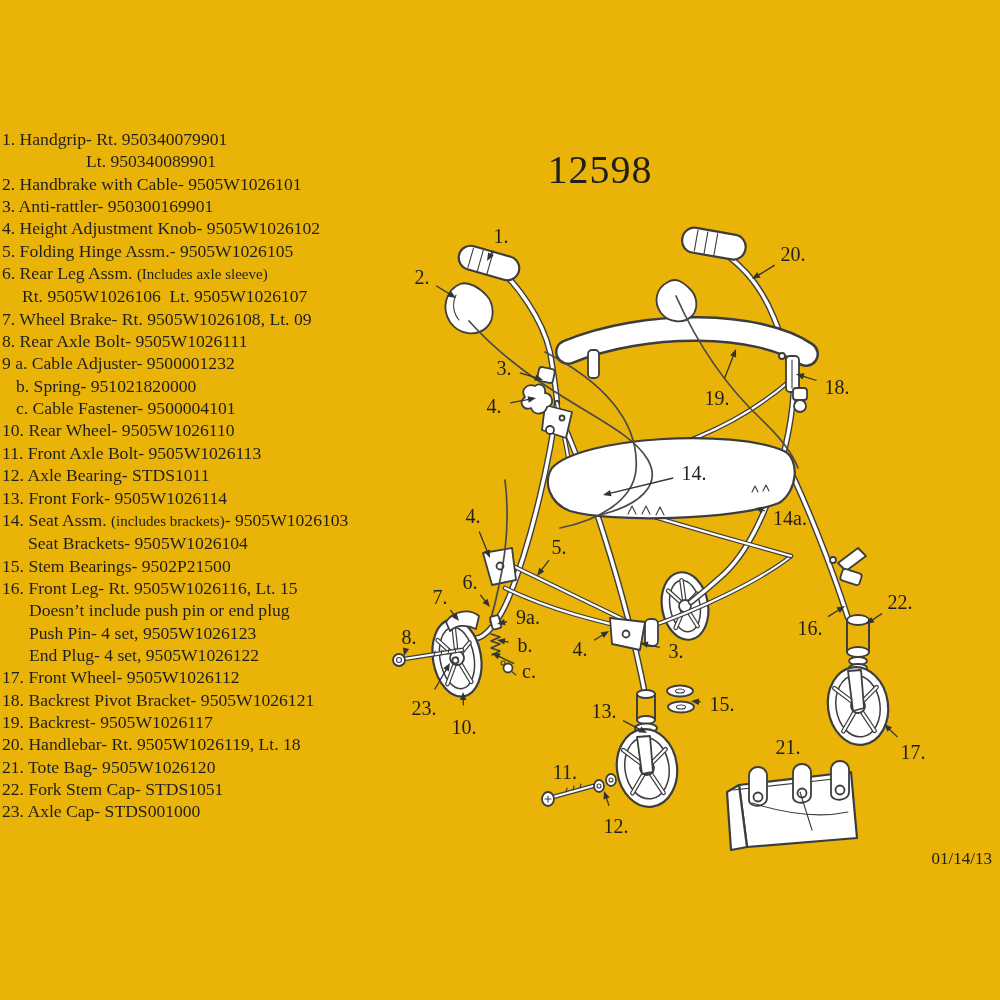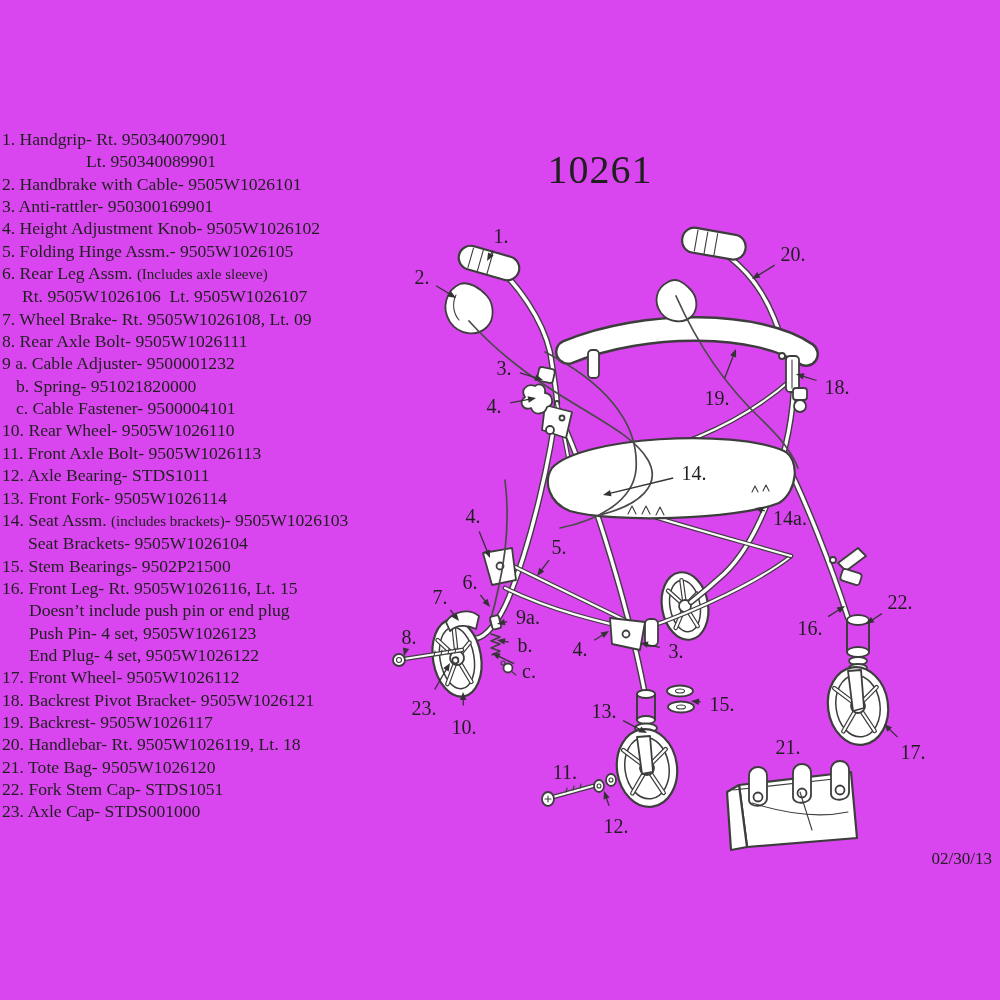--- a/index.html
+++ b/index.html
@@ -1,18 +1,18 @@
 <!DOCTYPE html>
 <html><head>
 <meta charset="utf-8">
 <style>
   html,body{margin:0;padding:0;background:#fff}
   body{width:1000px;height:1000px;position:relative;overflow:hidden;
        font-family:"Liberation Serif",serif;color:#1f1f1f}
-  .page{position:absolute;inset:0;background:#d946ef}
+  .page{position:absolute;inset:0;background:#eab308}
   .parts-list{position:absolute;left:2px;top:128px;font-size:17.6px;
               line-height:22.35px;white-space:pre;letter-spacing:0;}
   .pl-line{white-space:pre}
   .pl-line .b{font-weight:normal}
   .pl-line .sm{font-size:15px}
   .model-number{position:absolute;left:450px;top:146px;width:300px;
                 text-align:center;font-size:40px;letter-spacing:1px}
   .revision-date{position:absolute;left:880px;top:849px;width:112px;
                  text-align:right;font-size:17px}
   svg.diagram{position:absolute;left:0;top:0}
@@ -30,21 +30,21 @@
   .arrow{fill:#333;stroke:none}
   .callout-label{font:20px "Liberation Serif",serif;fill:#1f1f1f}
 </style>
 </head>
 <body>
 
 <div class="page">
 
   <div class="parts-list"><div class="pl-line" style="padding-left: 0px;"><span>1. Handgrip- Rt. 950340079901</span></div><div class="pl-line" style="padding-left: 84px;"><span>Lt. 950340089901</span></div><div class="pl-line" style="padding-left: 0px;"><span>2. Handbrake with Cable- 9505W1026101</span></div><div class="pl-line" style="padding-left: 0px;"><span>3. Anti-rattler- 950300169901</span></div><div class="pl-line" style="padding-left: 0px;"><span>4. Height Adjustment Knob- 9505W1026102</span></div><div class="pl-line" style="padding-left: 0px;"><span>5. Folding Hinge Assm.- 9505W1026105</span></div><div class="pl-line" style="padding-left: 0px;"><span>6. Rear Leg Assm. </span><span class="sm">(Includes axle sleeve)</span></div><div class="pl-line" style="padding-left: 20px;"><span>Rt. 9505W1026106  Lt. 9505W1026107</span></div><div class="pl-line" style="padding-left: 0px;"><span>7. Wheel Brake- Rt. 9505W10261</span><span class="b">08</span><span>, Lt. </span><span class="b">09</span></div><div class="pl-line" style="padding-left: 0px;"><span>8. Rear Axle Bolt- 9505W1026111</span></div><div class="pl-line" style="padding-left: 0px;"><span>9 a. Cable Adjuster- 9500001232</span></div><div class="pl-line" style="padding-left: 14px;"><span>b. Spring- 951021820000</span></div><div class="pl-line" style="padding-left: 14px;"><span>c. Cable Fastener- 9500004101</span></div><div class="pl-line" style="padding-left: 0px;"><span>10. Rear Wheel- 9505W1026110</span></div><div class="pl-line" style="padding-left: 0px;"><span>11. Front Axle Bolt- 9505W1026113</span></div><div class="pl-line" style="padding-left: 0px;"><span>12. Axle Bearing- STDS1011</span></div><div class="pl-line" style="padding-left: 0px;"><span>13. Front Fork- 9505W1026114</span></div><div class="pl-line" style="padding-left: 0px;"><span>14. Seat Assm. </span><span class="sm">(includes brackets)</span><span>- 9505W1026103</span></div><div class="pl-line" style="padding-left: 26px;"><span>Seat Brackets- 9505W1026104</span></div><div class="pl-line" style="padding-left: 0px;"><span>15. Stem Bearings- 9502P21500</span></div><div class="pl-line" style="padding-left: 0px;"><span>16. Front Leg- Rt. 9505W10261</span><span class="b">16</span><span>, Lt. </span><span class="b">15</span></div><div class="pl-line" style="padding-left: 27px;"><span>Doesn’t include push pin or end plug</span></div><div class="pl-line" style="padding-left: 27px;"><span>Push Pin- 4 set, 9505W1026123</span></div><div class="pl-line" style="padding-left: 27px;"><span>End Plug- 4 set, 9505W1026122</span></div><div class="pl-line" style="padding-left: 0px;"><span>17. Front Wheel- 9505W1026112</span></div><div class="pl-line" style="padding-left: 0px;"><span>18. Backrest Pivot Bracket- 9505W1026121</span></div><div class="pl-line" style="padding-left: 0px;"><span>19. Backrest- 9505W1026117</span></div><div class="pl-line" style="padding-left: 0px;"><span>20. Handlebar- Rt. 9505W10261</span><span class="b">19</span><span>, Lt. </span><span class="b">18</span></div><div class="pl-line" style="padding-left: 0px;"><span>21. Tote Bag- 9505W1026120</span></div><div class="pl-line" style="padding-left: 0px;"><span>22. Fork Stem Cap- STDS1051</span></div><div class="pl-line" style="padding-left: 0px;"><span>23. Axle Cap- STDS001000</span></div></div>
 
-  <div class="model-number">10261</div>
+  <div class="model-number">12598</div>
 
   <svg class="diagram" width="1000" height="1000" viewBox="0 0 1000 1000">
 
     <g stroke-linecap="round" stroke-linejoin="round">
 
       <g transform="rotate(-10 685 606)">
         <ellipse class="fw2" cx="685" cy="606" rx="23" ry="34"></ellipse>
         <ellipse class="ln15" cx="685" cy="606" rx="15" ry="26"></ellipse>
         <line class="tube-s" x1="685" y1="606" x2="694" y2="628"></line>
           <line class="tube-s-in" x1="685" y1="606" x2="694" y2="628"></line>
@@ -420,14 +420,14 @@
           <line x1="609.1" y1="805.8" x2="605.9" y2="796.7" class="leader"></line>
           <path d="M0,0 L-8,3.2 L-8,-3.2 Z" transform="translate(604,791) rotate(-108.9)" class="arrow"></path>
           <text x="616" y="833" text-anchor="middle" class="callout-label">12.</text>
         </g>
         <g>
           <text x="788" y="754" text-anchor="middle" class="callout-label">21.</text>
         </g>
       </g>
   </svg>
 
-  <div class="revision-date">02/30/13</div>
+  <div class="revision-date">01/14/13</div>
 </div>
 
 </body></html>

